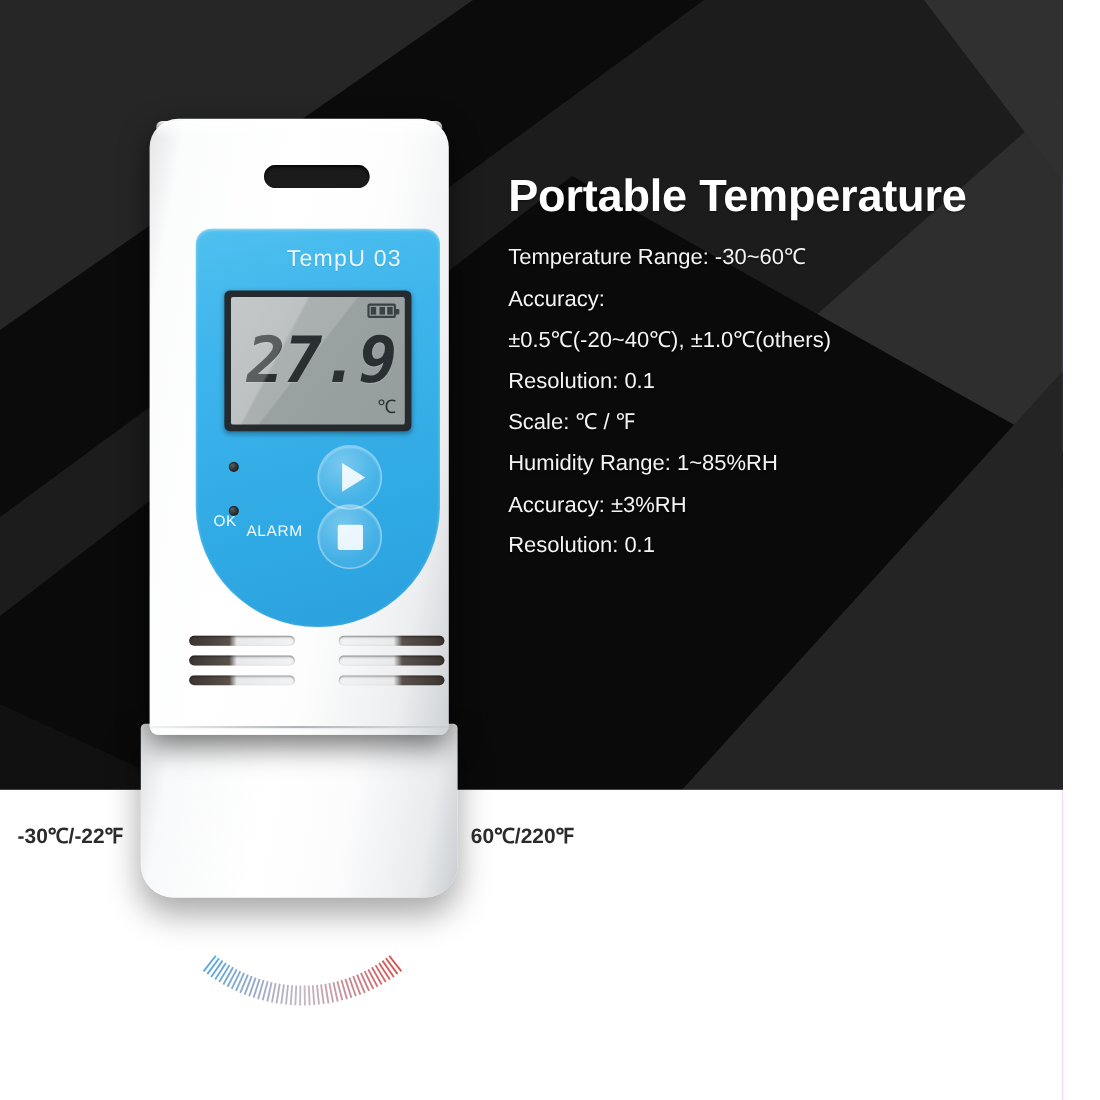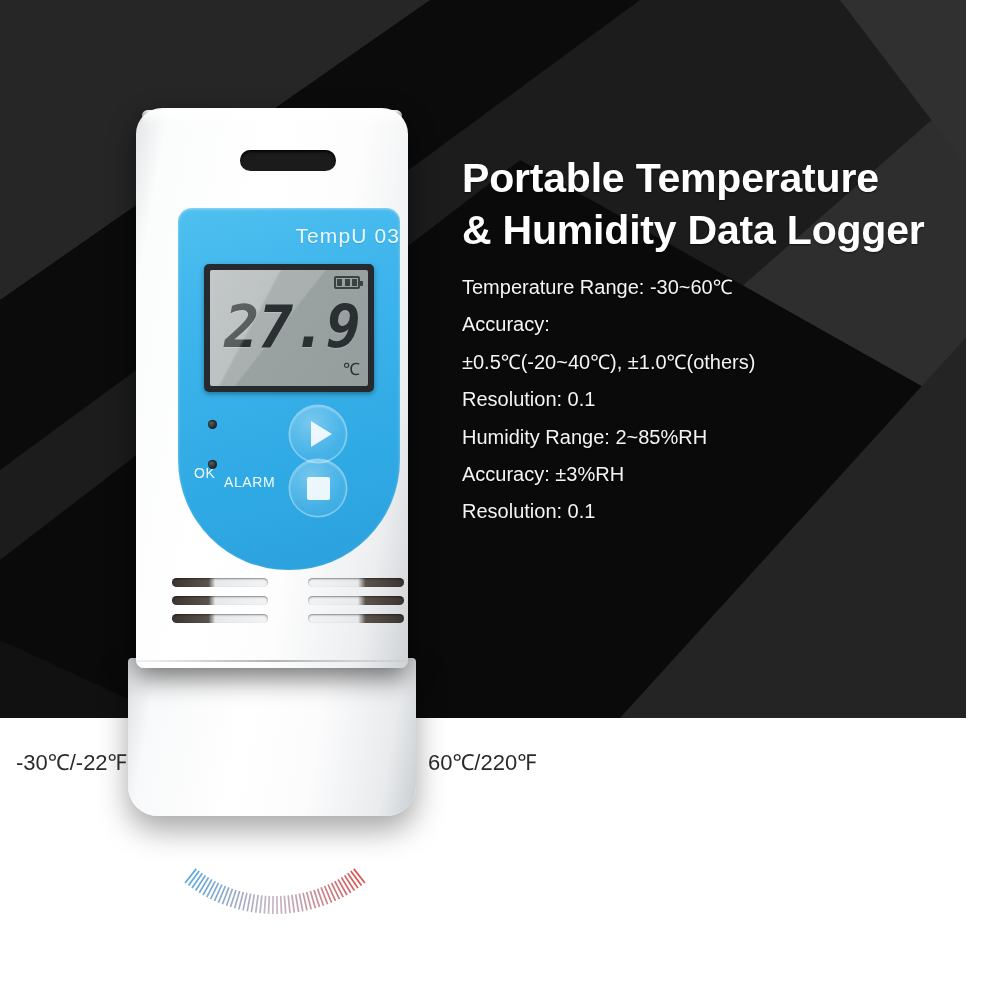--- a/index.html
+++ b/index.html
@@ -149,25 +149,26 @@
     width: 222px;
     height: 362px;
     background: linear-gradient(165deg,#4fc0ef 0%, #3db4ec 30%, #2fa9e4 72%, #2ba0dc 100%);
     border-radius: 14px 14px 110px 110px;
     box-shadow: inset 0 1px 3px rgba(255,255,255,0.45);
   }
   .brand {
     position: absolute;
     left: 0; top: 16px;
     width: 100%;
-    text-align: right;
+    text-align: center;
     color: #eaf7ff;
     font-size: 21px;
     letter-spacing: 1.1px;
     text-shadow: 0 1px 1px rgba(0,0,0,0.12);
+    padding-left: 24px;
   }
 
   
   .lcd-bezel {
     position: absolute;
     left: 26px;
     top: 56px;
     width: 170px;
     height: 128px;
     background: #242a2d;
@@ -313,23 +314,24 @@
   
   .arc {
     position: absolute;
     left: 0;
     top: 720px;
     width: 560px;
     height: 230px;
   }
   .arc-label {
     position: absolute;
-    font-size: 22px;
+    font-size: 19px;
     color: #2b2b2b;
     white-space: nowrap;
+    font-weight: bold;
   }
   .arc-label-cold { left: 16px;  top: 26px; }
   .arc-label-hot  { left: 428px; top: 26px; }
 </style>
 </head>
 <body>
 
 <div id="page">
 
   <div class="hero">
@@ -341,28 +343,28 @@
     <div class="facet facet-f"></div>
     <div class="facet facet-g"></div>
     <div class="facet facet-h"></div>
   </div>
 
   <div class="lower-band"></div>
 
   <div class="copy">
     <h1 class="headline">
       <span class="ln">Portable Temperature</span>
-      <span class="ln">&amp; Humidity Data Logger</span>
     </h1>
     <ul class="specs">
       <li class="spec-row">Temperature Range: -30~60℃</li>
       <li class="spec-row">Accuracy:</li>
       <li class="spec-row">±0.5℃(-20~40℃), ±1.0℃(others)</li>
       <li class="spec-row">Resolution: 0.1</li>
-      <li class="spec-row">Humidity Range: 2~85%RH</li>
+      <li class="spec-row">Scale: ℃ / ℉</li>
+      <li class="spec-row">Humidity Range: 1~85%RH</li>
       <li class="spec-row">Accuracy: ±3%RH</li>
       <li class="spec-row">Resolution: 0.1</li>
     </ul>
   </div>
 
   <div class="device">
 
     <div class="shell-bottom"></div>
 
     <div class="shell-top">

